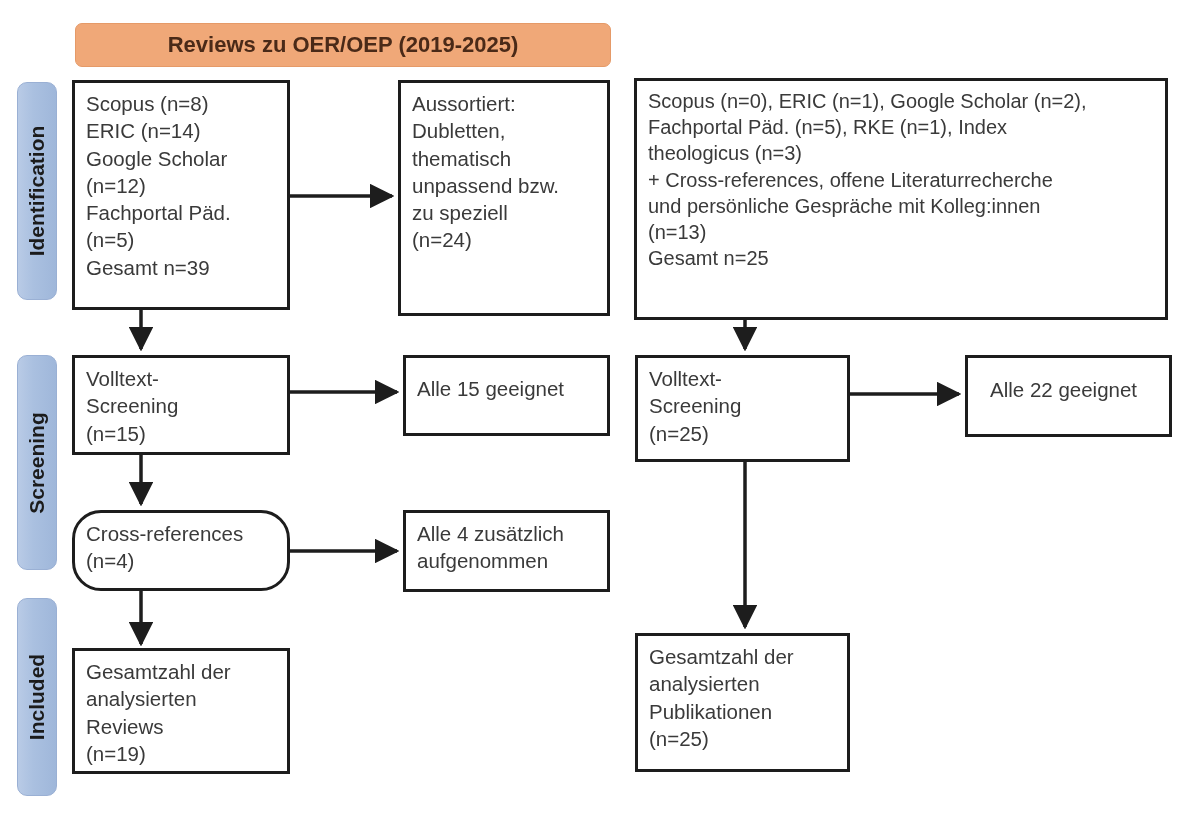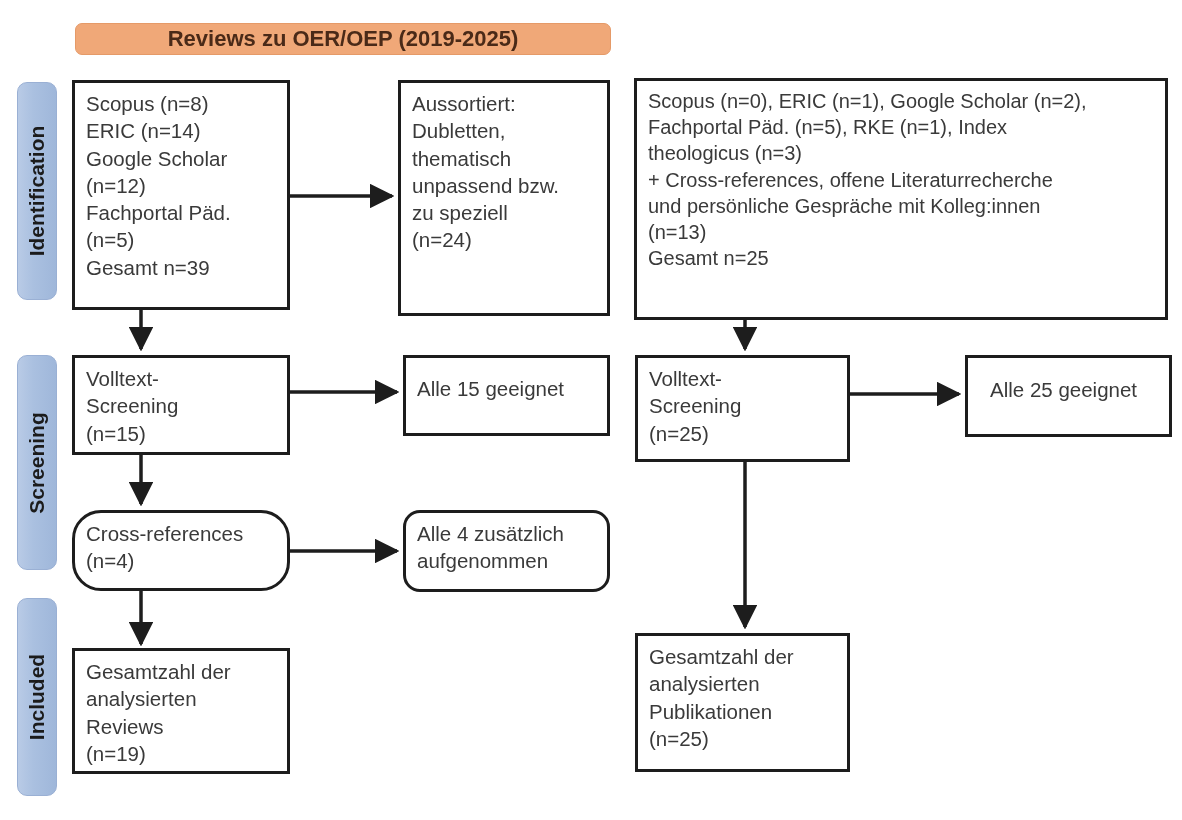--- a/index.html
+++ b/index.html
@@ -85,21 +85,21 @@
     width: 1182px;
     height: 820px;
     pointer-events: none;
   }
 </style>
 </head>
 <body>
 
 <div id="canvas">
 
-  <div class="header-bar" style="left:75px; top:23px; width:536px; height:32px;">
+  <div class="header-bar" style="left:75px; top:23px; width:536px; height:44px;">
     <span class="header-text">Reviews zu OER/OEP (2019-2025)</span>
   </div>
 
 
   <div class="stage-pill" style="left:17px; top:82px; height:218px;">
     <span class="stage-label">Identification</span>
   </div>
 
   <div class="stage-pill" style="left:17px; top:355px; height:215px;">
     <span class="stage-label">Screening</span>
@@ -180,21 +180,21 @@
 
   <div class="flow-box" style="left:403px; top:355px; width:207px; height:81px; padding-top:17px;">
     <span class="box-text">Alle 15 geeignet</span>
   </div>
 
   <div class="flow-box" style="left:72px; top:510px; width:218px; height:81px;border-radius:29px;">
     <span class="box-text">Cross-references
 (n=4)</span>
   </div>
 
-  <div class="flow-box" style="left:403px; top:510px; width:207px; height:82px;border-radius:17px;">
+  <div class="flow-box" style="left:403px; top:510px; width:207px; height:82px;">
     <span class="box-text">Alle 4 zusätzlich
 aufgenommen</span>
   </div>
 
   <div class="flow-box" style="left:72px; top:648px; width:218px; height:126px;">
     <span class="box-text">Gesamtzahl der
 analysierten
 Reviews
 (n=19)</span>
   </div>
@@ -209,21 +209,21 @@
 Gesamt n=25</span>
   </div>
 
   <div class="flow-box" style="left:635px; top:355px; width:215px; height:107px;">
     <span class="box-text">Volltext-
 Screening
 (n=25)</span>
   </div>
 
   <div class="flow-box" style="left:965px; top:355px; width:207px; height:82px; padding-top:18px; padding-left:22px;">
-    <span class="box-text">Alle 25 geeignet</span>
+    <span class="box-text">Alle 22 geeignet</span>
   </div>
 
   <div class="flow-box" style="left:635px; top:633px; width:215px; height:139px;">
     <span class="box-text">Gesamtzahl der
 analysierten
 Publikationen
 (n=25)</span>
   </div>
 
 </div>

